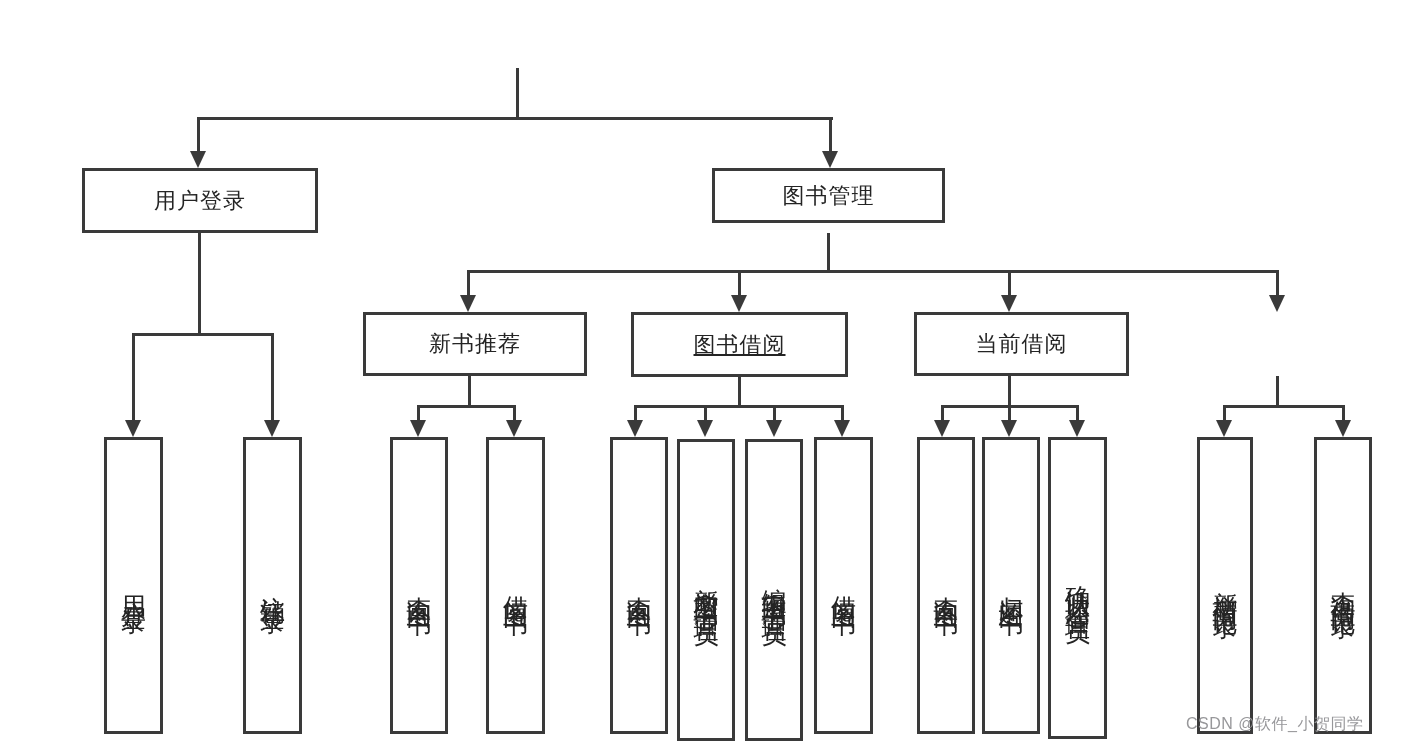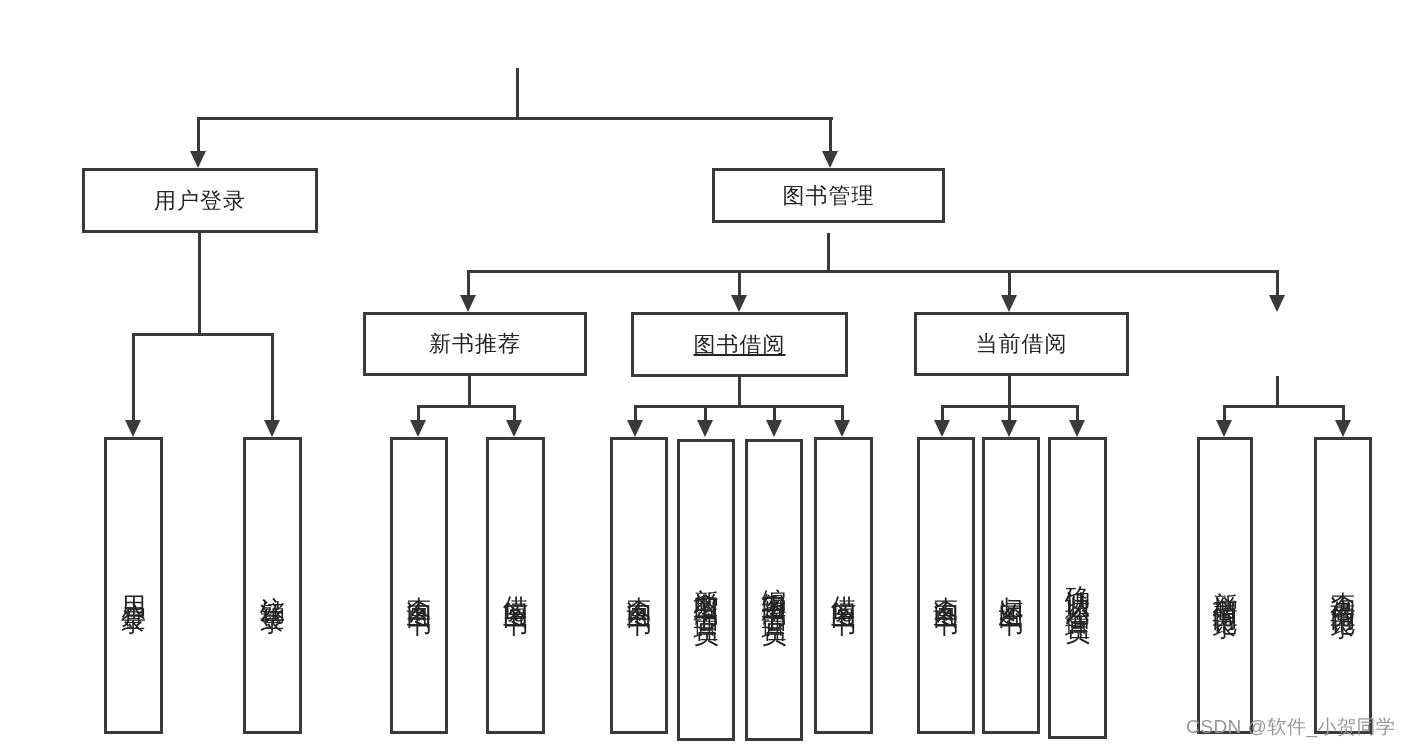--- a/index.html
+++ b/index.html
@@ -30,21 +30,21 @@
   .arrowhead{
     position:absolute;
     width:0;height:0;
     border-left:8px solid transparent;
     border-right:8px solid transparent;
     border-top:17px solid #3a3a3a;
   }
   .watermark{
     position:absolute;
     left:1186px;top:714px;
-    font-size:19px;
+    font-size:16px;
     color:#97979a;
     letter-spacing:0.5px;
     white-space:nowrap;
   }
 </style>
 </head>
 <body>
 
 <div id="canvas">
 

